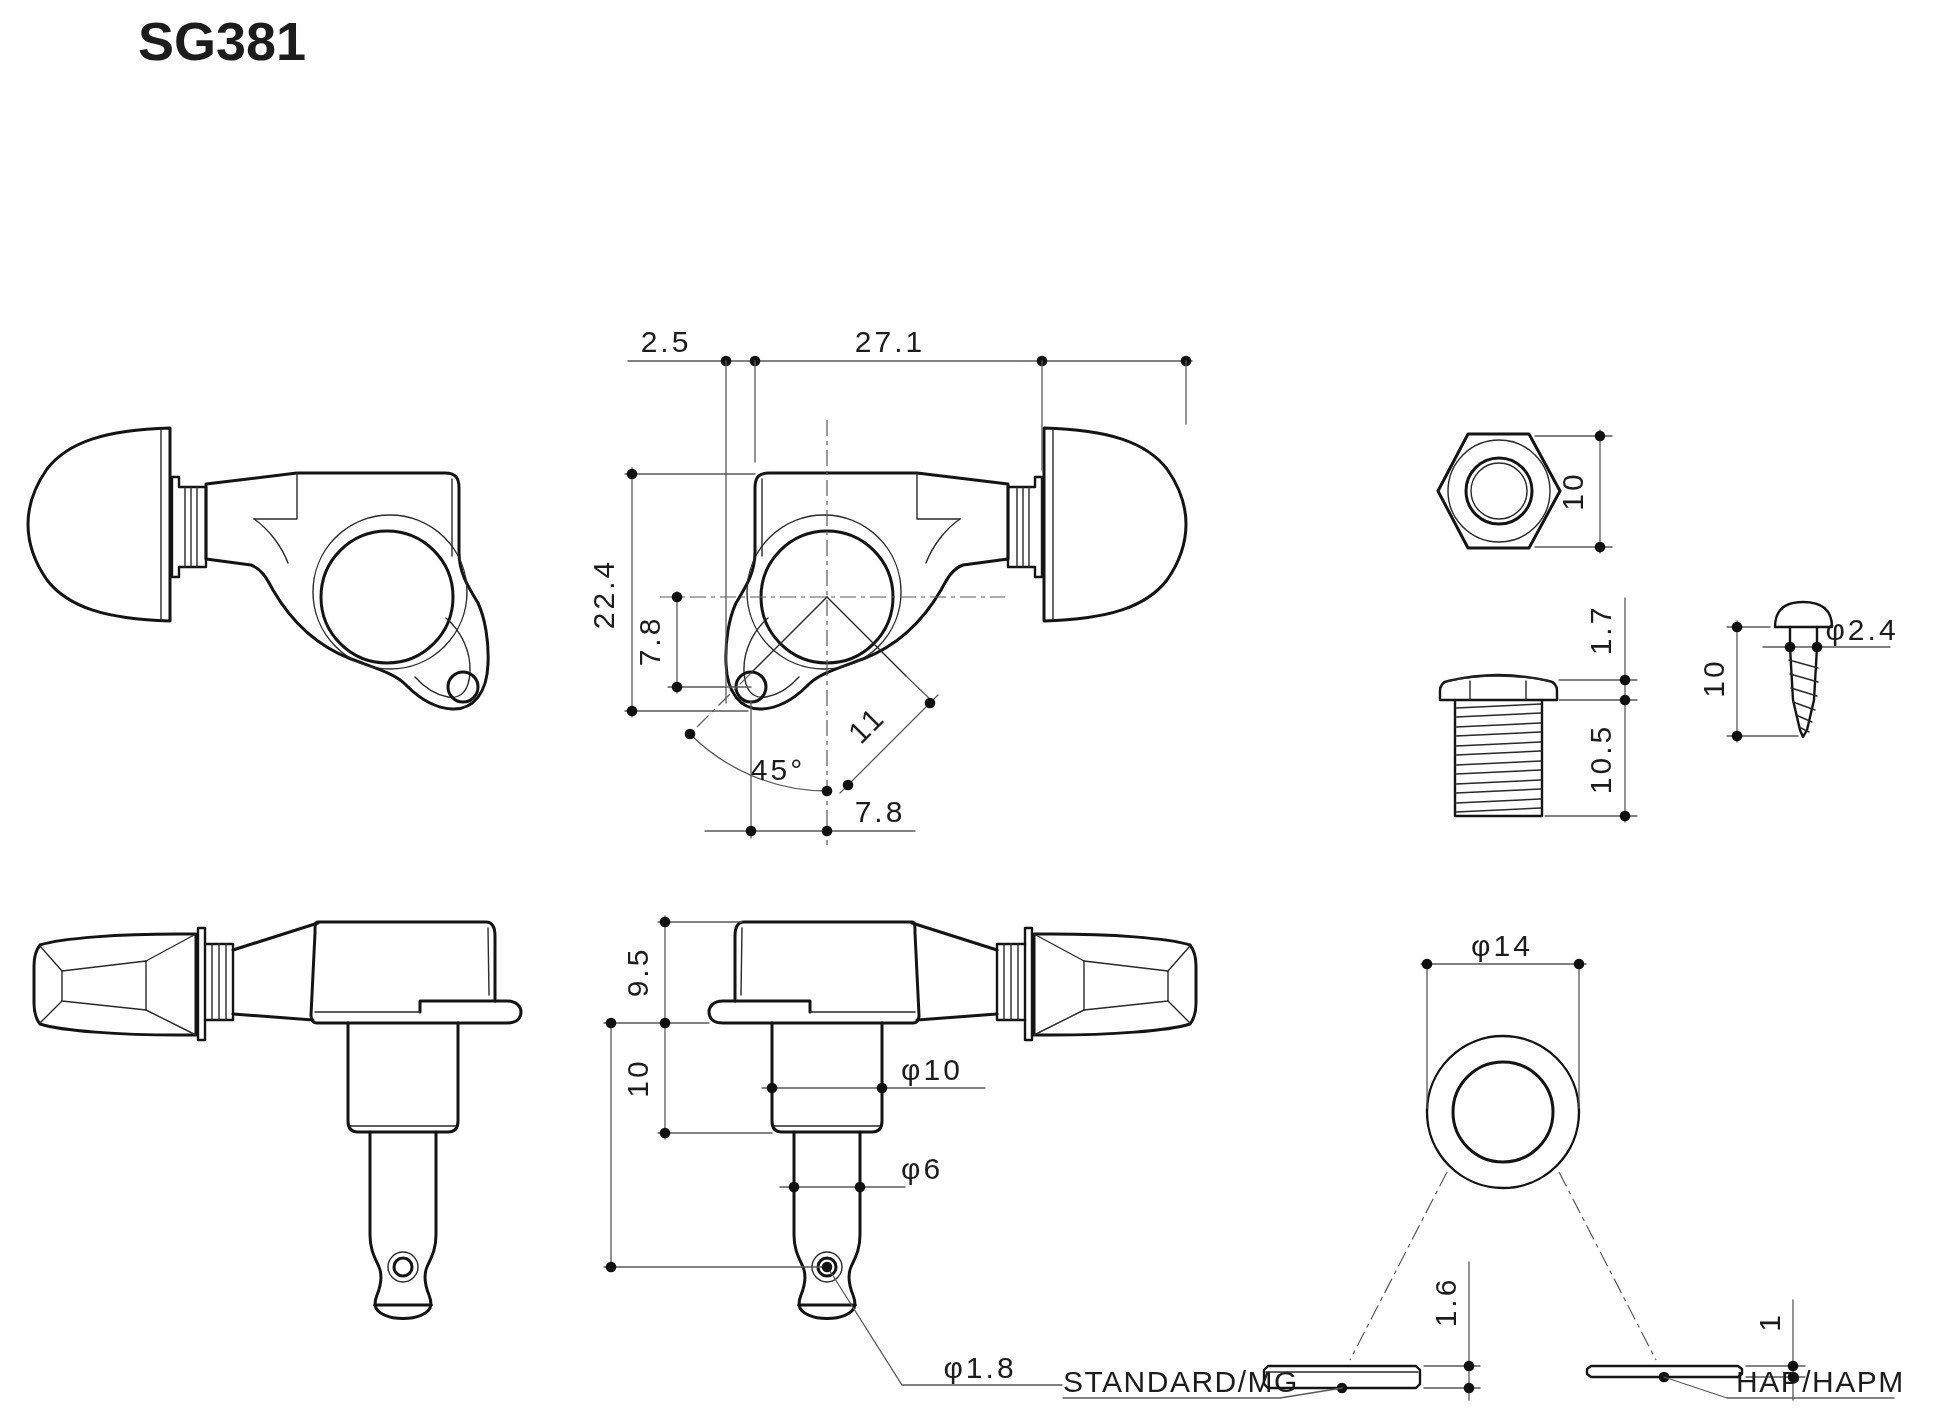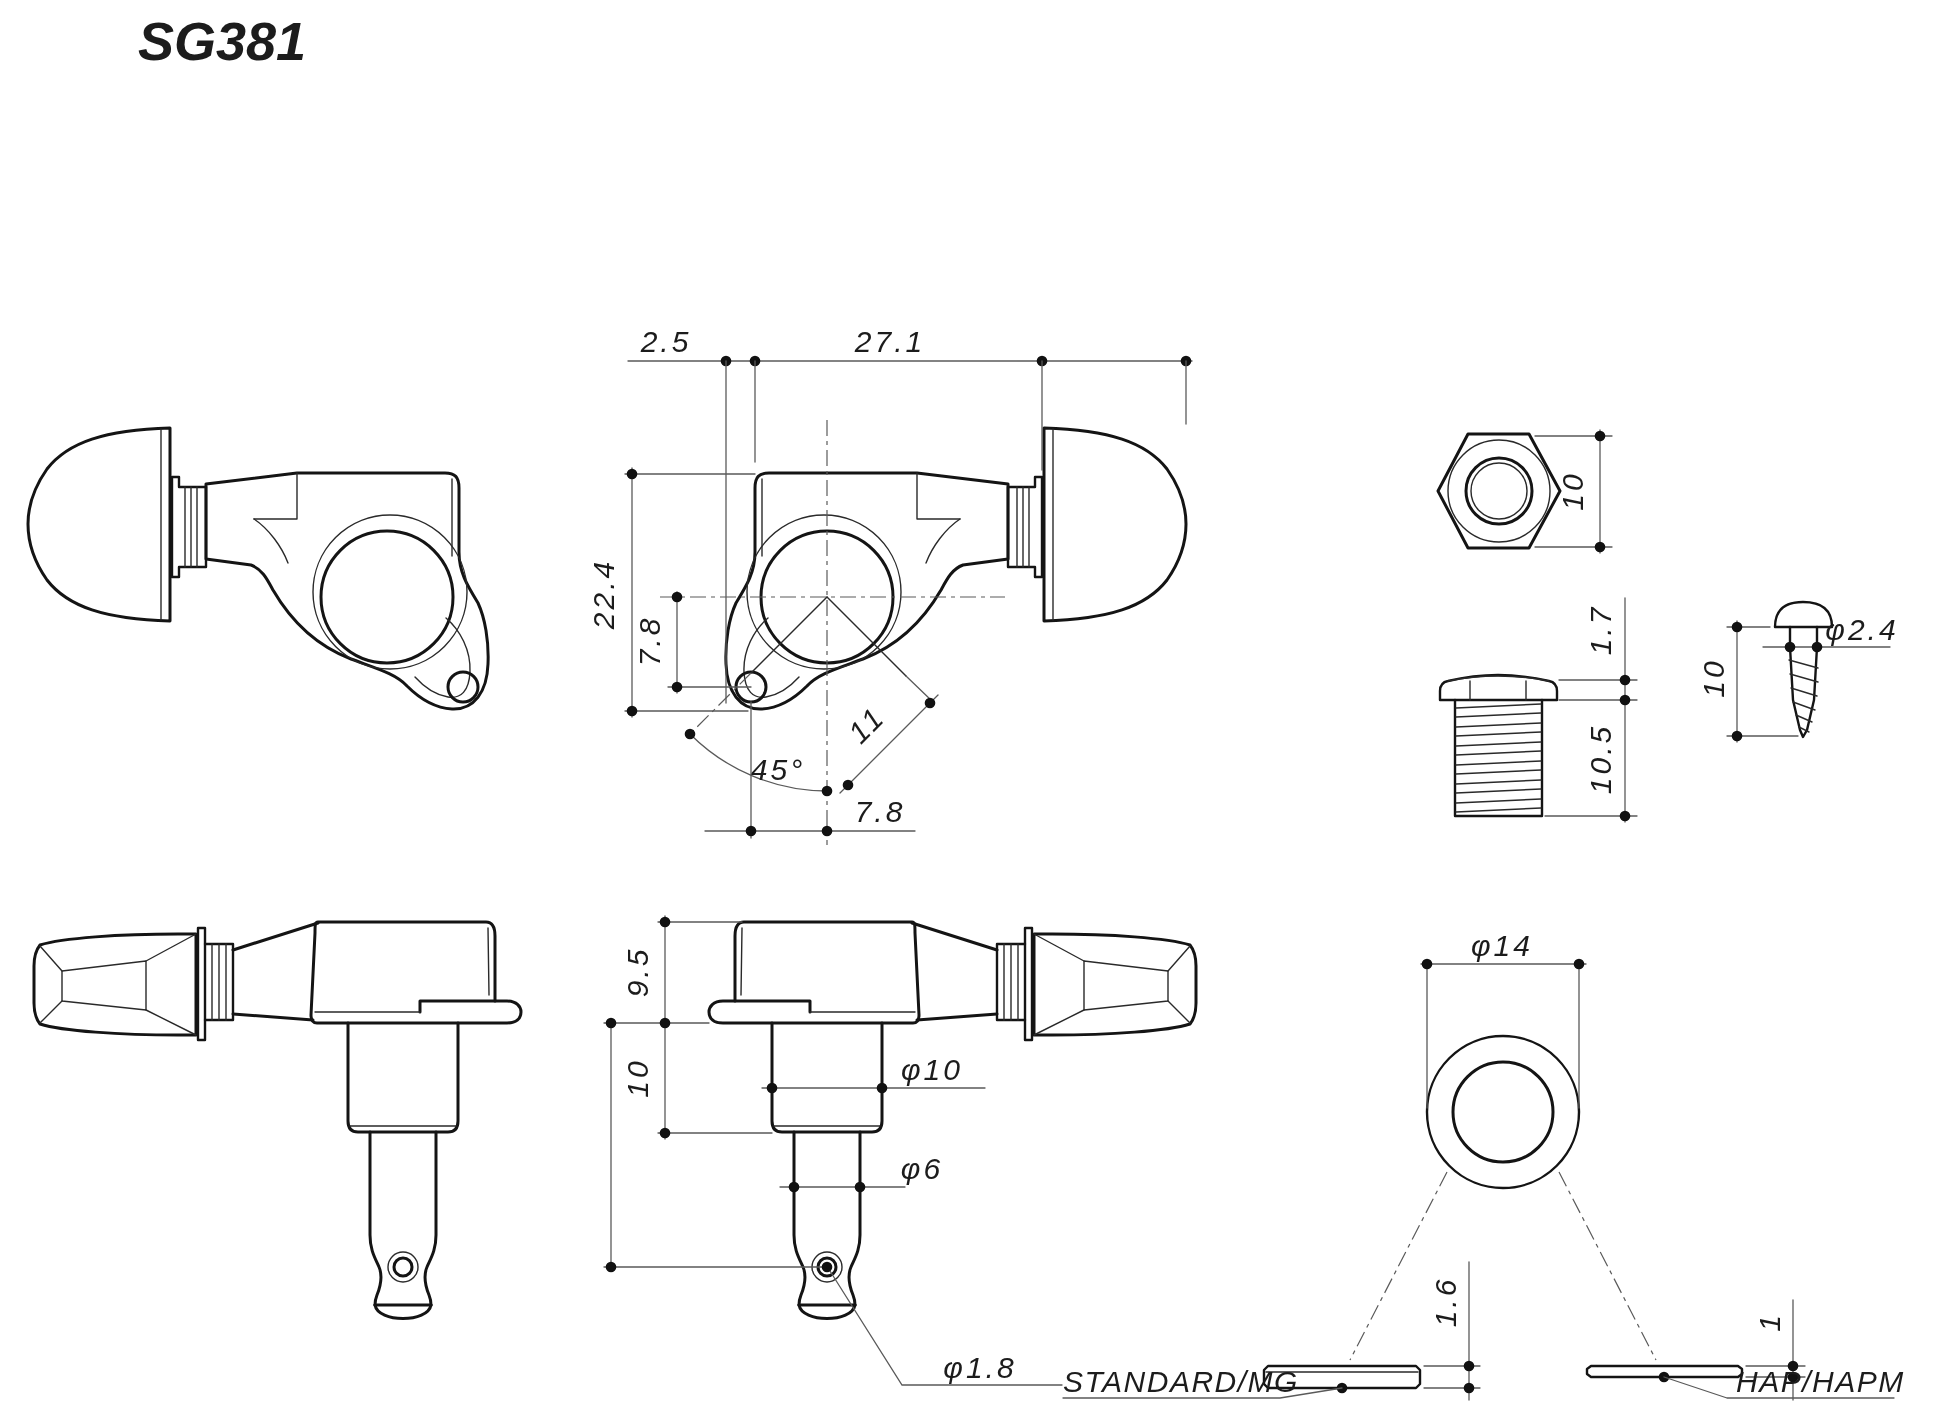--- a/index.html
+++ b/index.html
@@ -1,16 +1,16 @@
 <!DOCTYPE html>
 <html><head>
 <meta charset="utf-8">
 <style>
   html,body{margin:0;padding:0;background:#fff;}
-  #sheet{width:1946px;height:1408px;background:#ffffff;position:relative;overflow:hidden;font-style:italic;}
+  #sheet{width:1946px;height:1408px;background:#ffffff;position:relative;overflow:hidden;}
   svg{display:block;}
   .ol  {fill:none;stroke:#141414;stroke-width:3;stroke-linejoin:round;stroke-linecap:round;}
   .ol2 {fill:none;stroke:#141414;stroke-width:2.4;stroke-linejoin:round;stroke-linecap:round;}
   .thin{fill:none;stroke:#2a2a2a;stroke-width:1.4;stroke-linejoin:round;stroke-linecap:round;}
   .dim {fill:none;stroke:#5a5a5a;stroke-width:1.3;stroke-linecap:round;}
   .cl  {fill:none;stroke:#5a5a5a;stroke-width:1.2;stroke-dasharray:16 5 4 5;}
   .dot {fill:#111;stroke:none;}
   text {font-family:"Liberation Sans", sans-serif;fill:#1c1c1c;}
   .dt  {font-size:30px;letter-spacing:3px;}
   .lbl {font-size:30px;letter-spacing:1.5px;}

